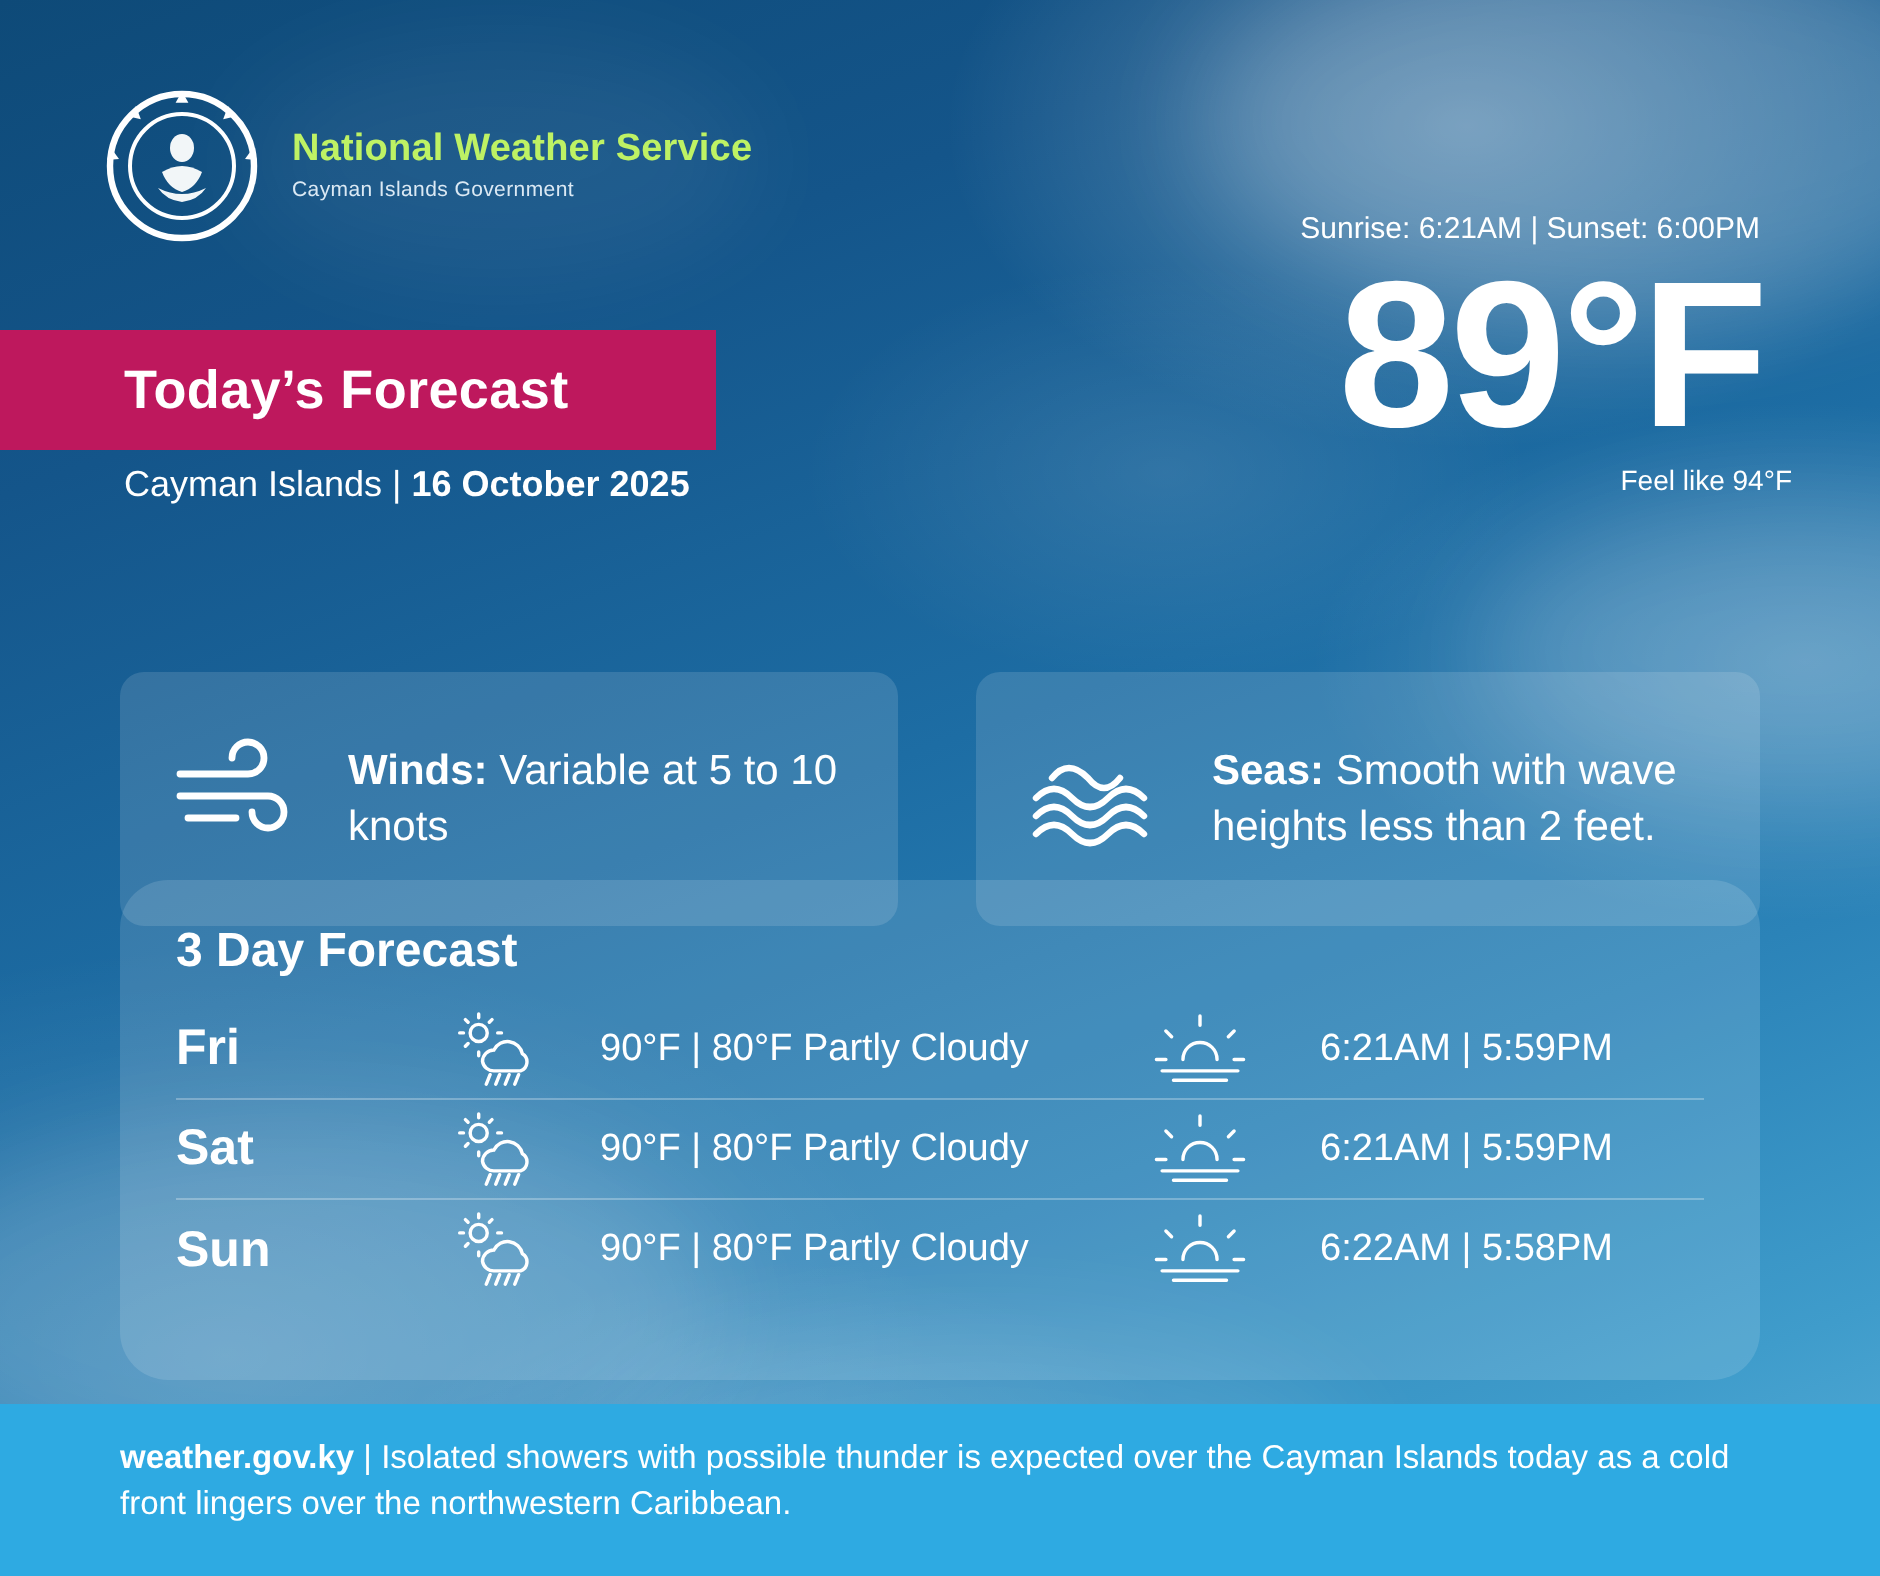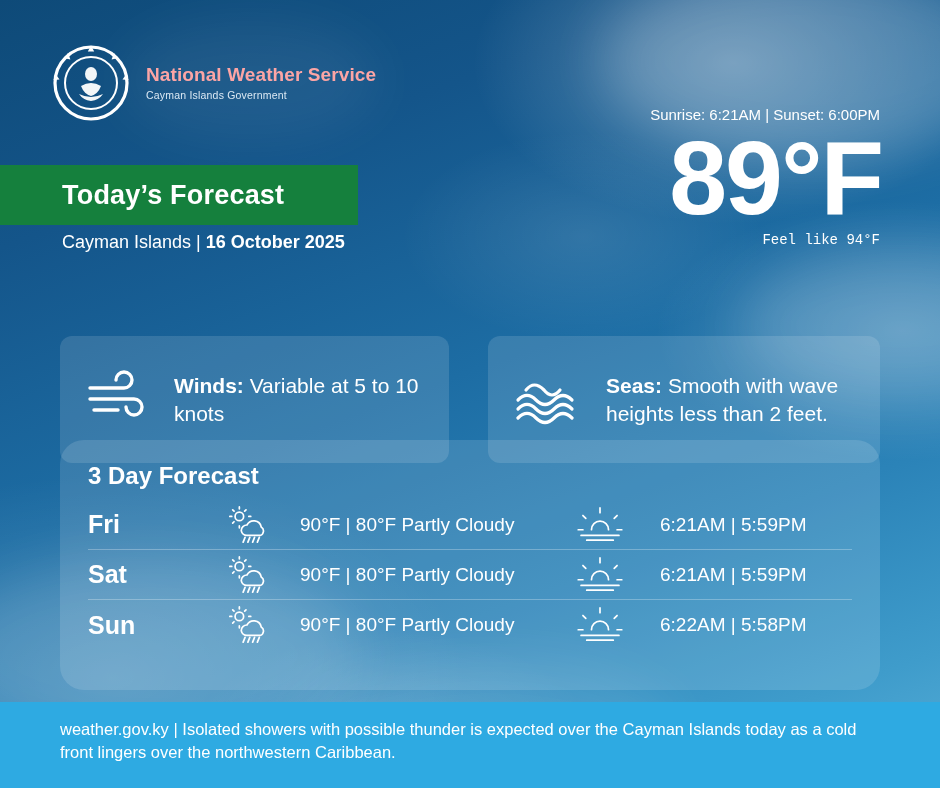--- a/index.html
+++ b/index.html
@@ -44,21 +44,21 @@
   .header {
     position: absolute;
     left: 52px;
     top: 44px;
     display: flex;
     align-items: center;
     gap: 16px;
   }
   .seal { width: 78px; height: 78px; }
   .brand-name {
-    color: #fca5a5;
+    color: #bef264;
     font-size: 19px;
     font-weight: bold;
     letter-spacing: 0.1px;
     line-height: 1.1;
   }
   .brand-sub {
     color: #dbe9f4;
     font-size: 10.5px;
     margin-top: 4px;
     letter-spacing: 0.2px;
@@ -81,37 +81,36 @@
     color: #ffffff;
     font-size: 104px;
     font-weight: bold;
     letter-spacing: -2px;
     line-height: 1;
     text-align: right;
     white-space: nowrap;
   }
   .feellike {
     position: absolute;
-    right: 60px;
+    right: 44px;
     top: 232px;
     color: #ffffff;
     font-size: 14px;
     text-align: right;
     white-space: nowrap;
-    font-family: Liberation Mono, monospace;
   }
 
   
   .banner {
     position: absolute;
     left: 0;
     top: 165px;
     width: 358px;
     height: 60px;
-    background: #15803d;
+    background: #be185d;
     display: flex;
     align-items: center;
   }
   .banner-text {
     color: #ffffff;
     font-size: 27px;
     font-weight: bold;
     margin-left: 62px;
     letter-spacing: 0.2px;
   }
@@ -200,21 +199,21 @@
     width: 940px;
     height: 86px;
     background: #2eaae2;
     padding: 16px 60px 0 60px;
   }
   .footer-text {
     color: #ffffff;
     font-size: 16.5px;
     line-height: 1.42;
   }
-  .footer-text b { font-weight: normal; }
+  .footer-text b { font-weight: bold; }
 </style>
 </head>
 <body>
 
 <div class="page">
   <div class="bg">
     <div class="bg-wisp w1"></div>
     <div class="bg-wisp w2"></div>
     <div class="bg-wisp w3"></div>
     <div class="bg-wisp w4"></div>

